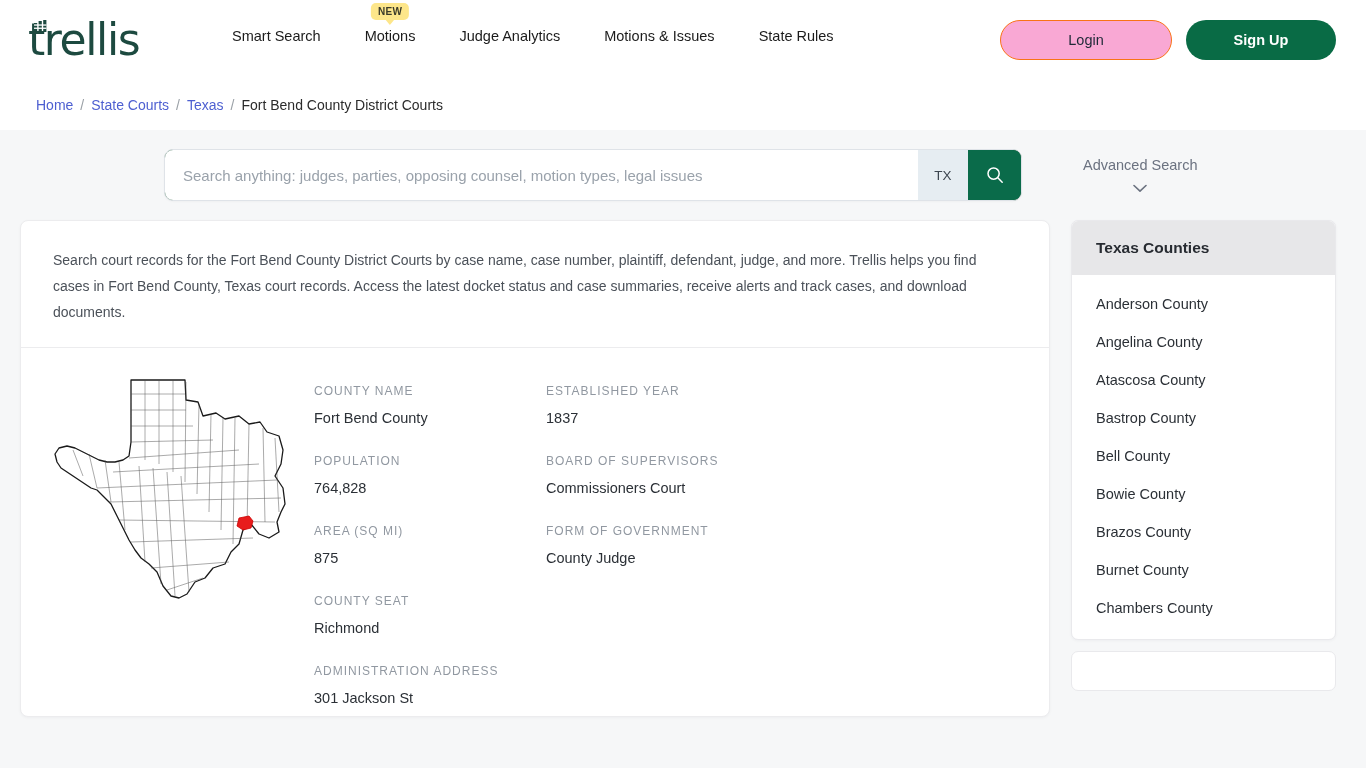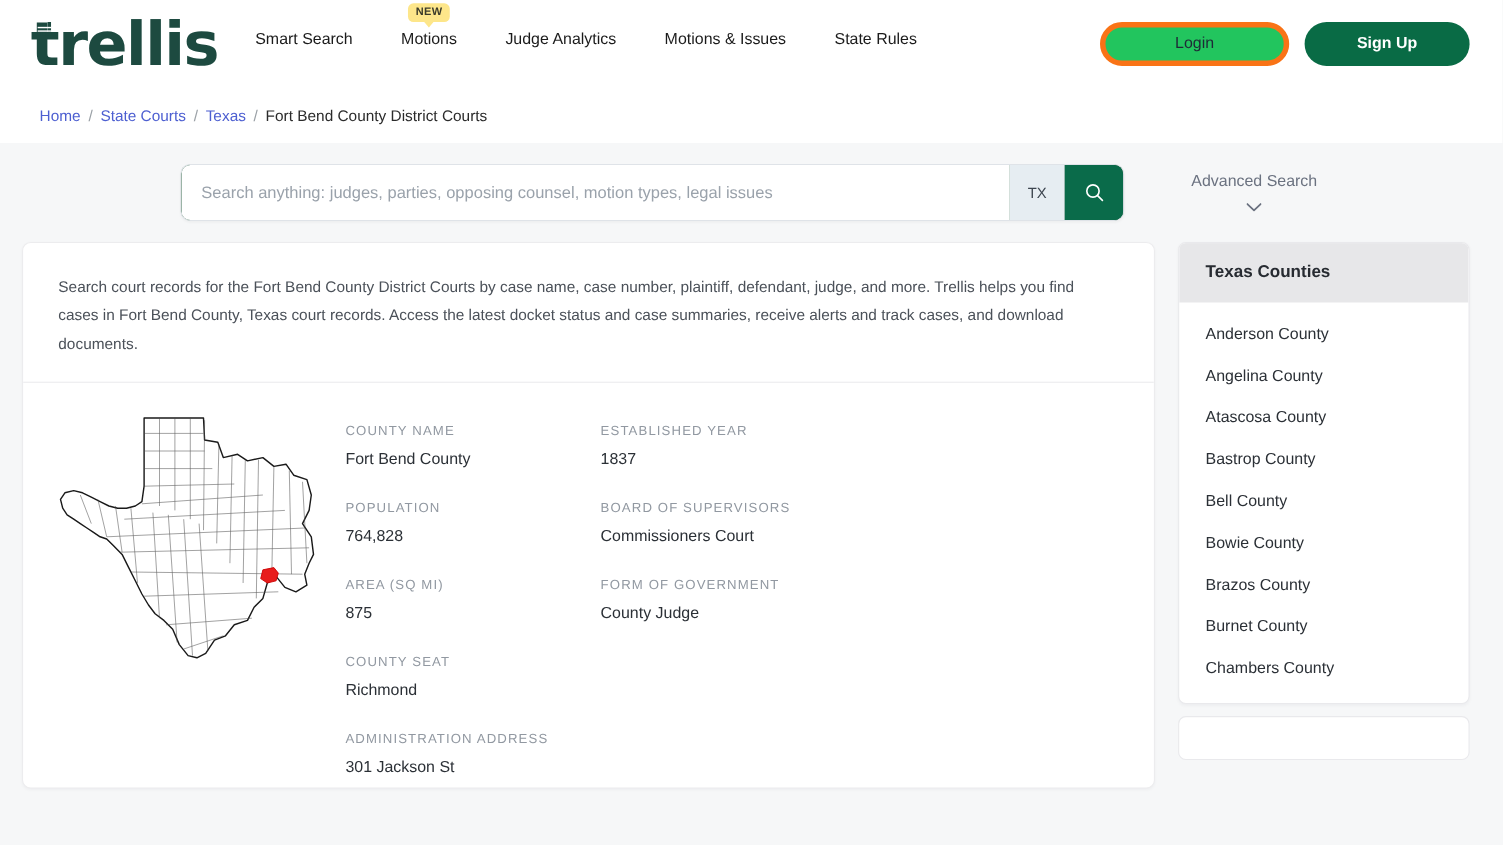--- a/index.html
+++ b/index.html
@@ -18,22 +18,22 @@
     background: #ffffff;
     display: flex;
     align-items: center;
   }
   .logo-wrap {
     position: absolute;
     left: 28px; top: 18px;
     display: flex; align-items: flex-start;
   }
   .logo-text {
-    font-size: 55px;
-    font-weight: bold;
+    font-size: 44px;
+    font-weight: normal;
     letter-spacing: -1.4px;
     color: #1d4a40;
     line-height: 44px;
     font-family: "DejaVu Sans", sans-serif;
   }
   .logo-mark {
     position: absolute;
     left: 6px; top: 2px;
     width: 13px; height: 12px;
   }
@@ -80,22 +80,22 @@
     border-top: 6px solid #fde68a;
   }
 
   .auth {
     position: absolute;
     right: 30px; top: 20px;
     display: flex; align-items: center; gap: 14px;
   }
   .btn-login {
     width: 172px; height: 40px;
-    border: 5px solid #f97316;
-    background: #22c55e;
+    border: 1px solid #f97316;
+    background: #f9a8d4;
     border-radius: 22px;
     font-size: 14.5px;
     color: #1f2937;
     cursor: pointer;
     font-family: "Liberation Sans", sans-serif;
   }
   .btn-signup {
     width: 150px; height: 40px;
     border: none;
     background: #096b45;

